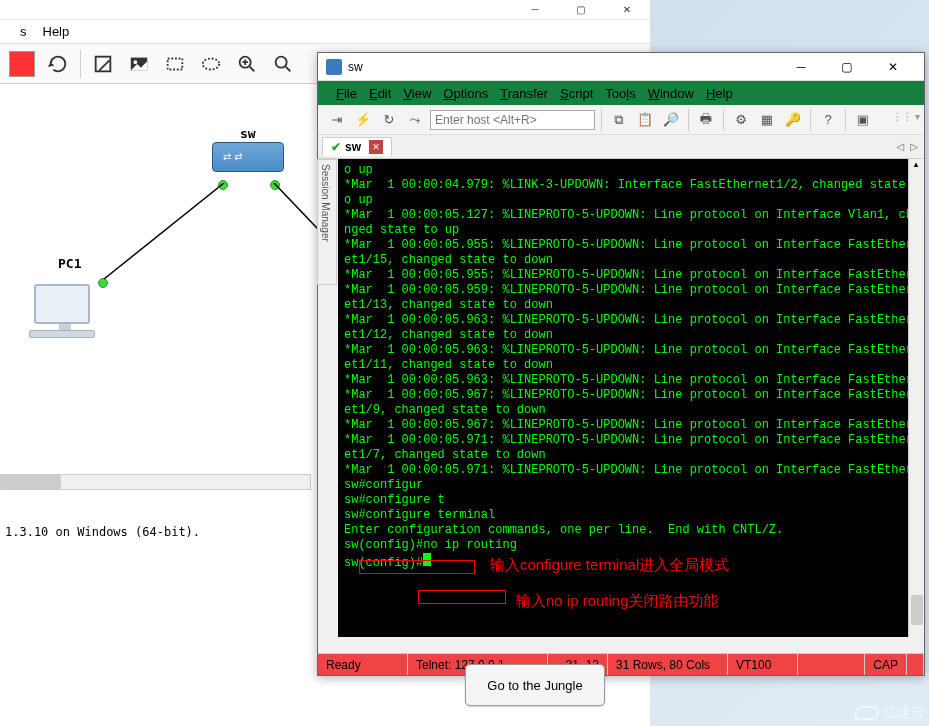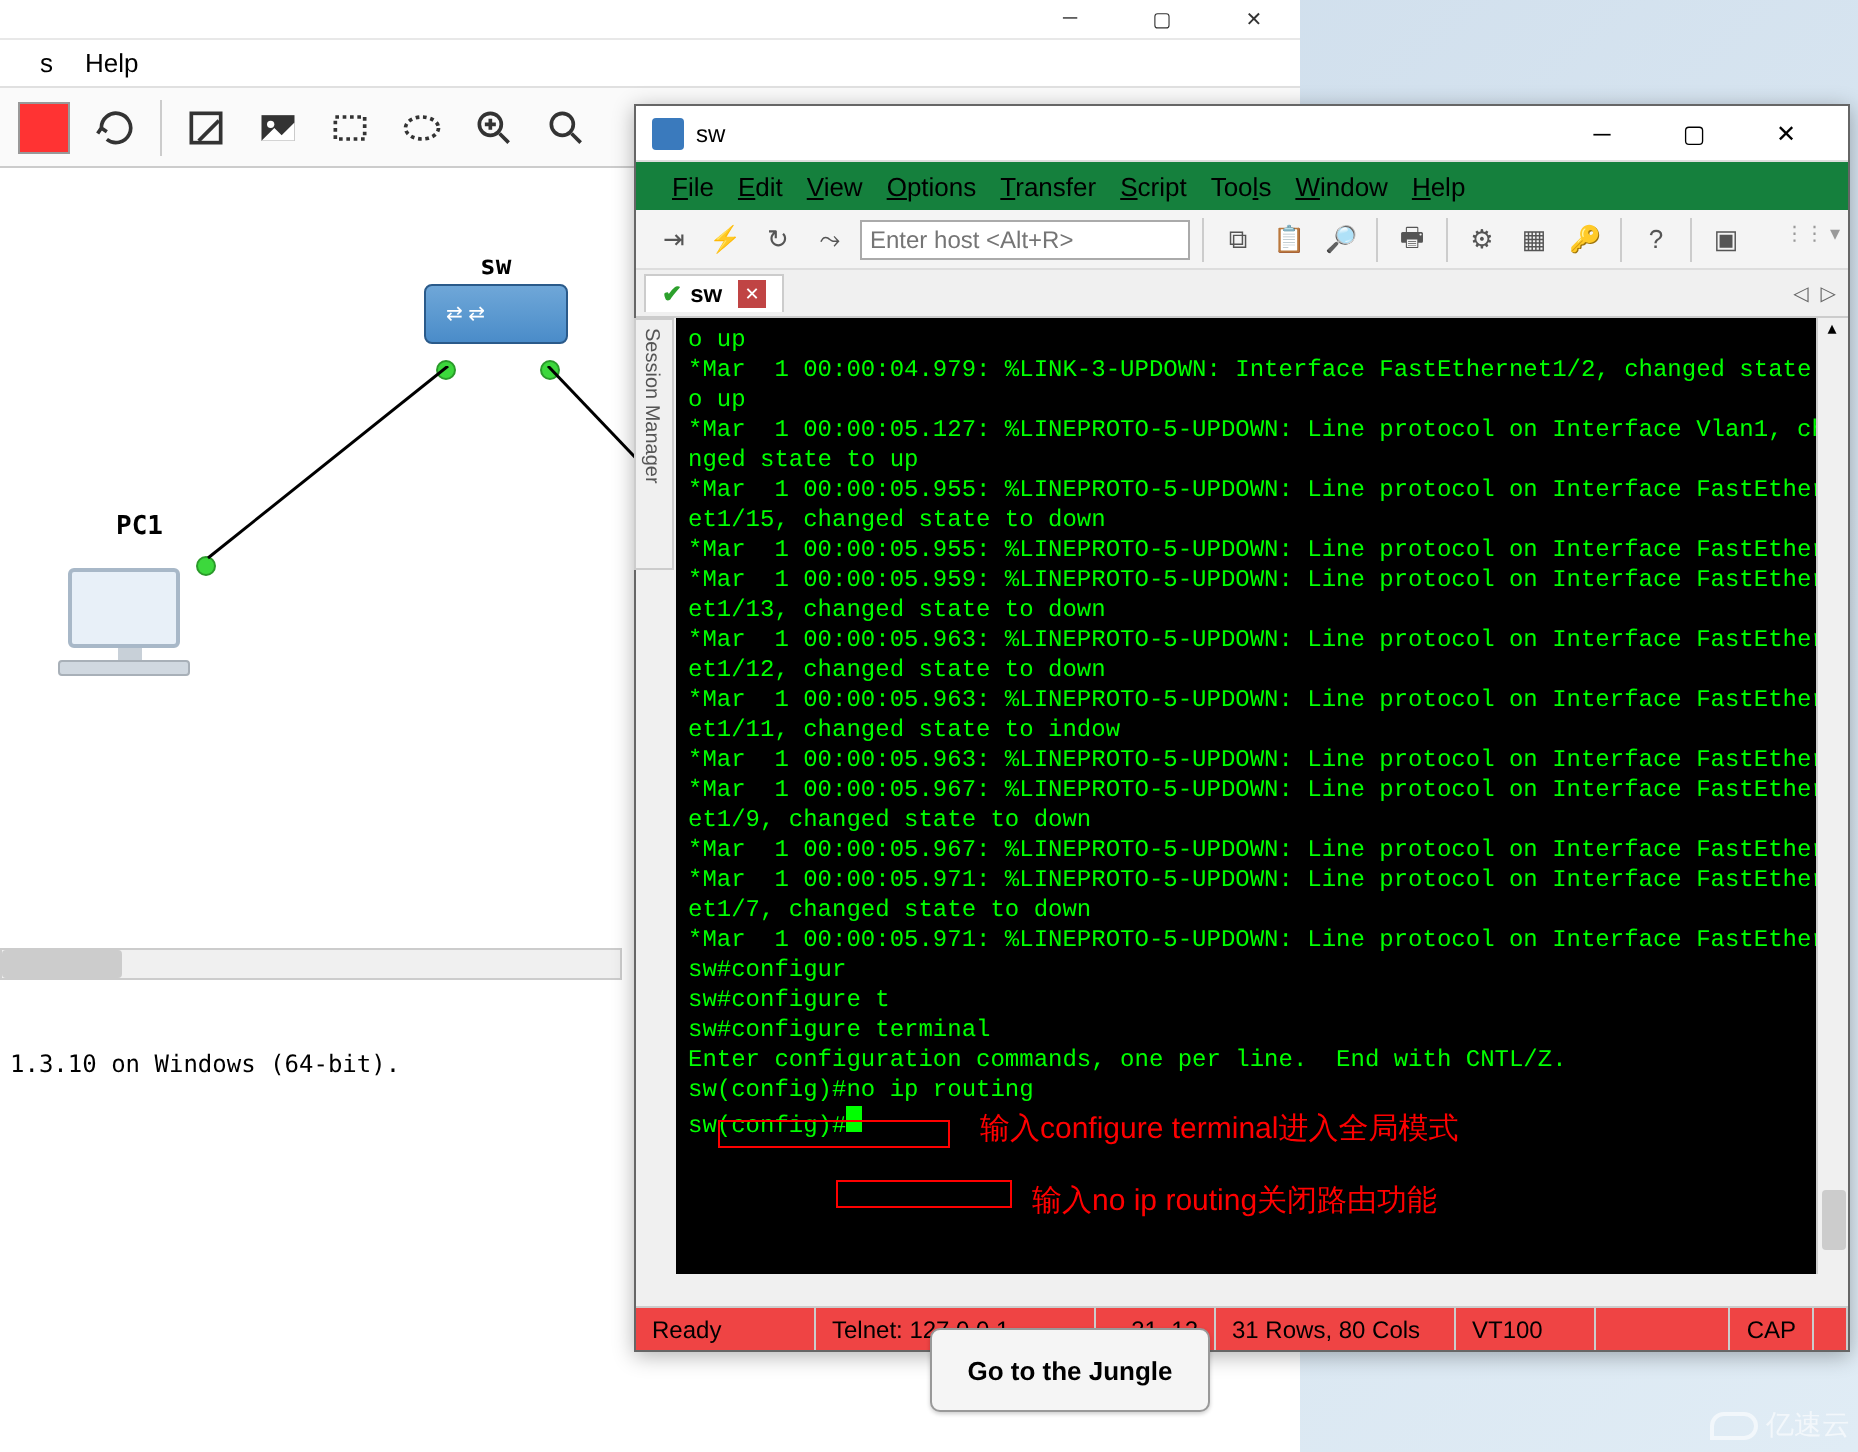--- a/index.html
+++ b/index.html
@@ -76,21 +76,21 @@
     .annot1 { left: 21px; top: 401px; width: 116px; height: 14px; }
     .annot2 { left: 80px; top: 431px; width: 88px; height: 14px; }
     .annot-text { position: absolute; color: #ff0000; font-family: sans-serif; font-size: 15px; }
     .atext1 { left: 152px; top: 398px; }
     .atext2 { left: 178px; top: 434px; }
     .cursor { display: inline-block; width: 8px; height: 13px; background: #00ff00; }
     
     .crt-status { position: absolute; left: 0; bottom: 0; width: 100%; height: 22px; background: #ef4444; border-top: 1px solid #ccc; display: flex; align-items: flex-start; font-size: 12px; }
     .crt-status > div { padding: 0 8px; border-right: 1px solid #ccc; height: 100%; display: flex; align-items: center; }
     
-    .jungle-btn { position: absolute; left: 465px; top: 664px; width: 140px; height: 42px; background: #f5f5f5; border: 1px solid #999; border-radius: 5px; display: flex; align-items: center; justify-content: center; font-size: 13px; font-weight: bold; box-shadow: 0 1px 2px rgba(0,0,0,0.2); }
+    .jungle-btn { position: absolute; left: 465px; top: 664px; width: 140px; height: 42px; background: #f5f5f5; border: 1px solid #999; border-radius: 5px; display: flex; align-items: center; justify-content: center; font-size: 13px; font-weight: normal; box-shadow: 0 1px 2px rgba(0,0,0,0.2); }
     
     .watermark { position: absolute; right: 4px; bottom: 4px; color: rgba(255,255,255,0.6); font-size: 14px; display: flex; align-items: center; gap: 4px; }
     .wm-logo { width: 24px; height: 14px; border: 2px solid rgba(255,255,255,0.6); border-radius: 10px 10px 10px 0; }
   </style>
 </head>
 <body>
 
 <div class="main-window">
   <div class="main-titlebar">
     <div class="win-btn">─</div>
@@ -252,21 +252,21 @@
         <div class="line">*Mar  1 00:00:05.127: %LINEPROTO-5-UPDOWN: Line protocol on Interface Vlan1, cha</div>
         <div class="line">nged state to up</div>
         <div class="line">*Mar  1 00:00:05.955: %LINEPROTO-5-UPDOWN: Line protocol on Interface FastEthern</div>
         <div class="line">et1/15, changed state to down</div>
         <div class="line">*Mar  1 00:00:05.955: %LINEPROTO-5-UPDOWN: Line protocol on Interface FastEthern</div>
         <div class="line">*Mar  1 00:00:05.959: %LINEPROTO-5-UPDOWN: Line protocol on Interface FastEthern</div>
         <div class="line">et1/13, changed state to down</div>
         <div class="line">*Mar  1 00:00:05.963: %LINEPROTO-5-UPDOWN: Line protocol on Interface FastEthern</div>
         <div class="line">et1/12, changed state to down</div>
         <div class="line">*Mar  1 00:00:05.963: %LINEPROTO-5-UPDOWN: Line protocol on Interface FastEthern</div>
-        <div class="line">et1/11, changed state to indow</div>
+        <div class="line">et1/11, changed state to down</div>
         <div class="line">*Mar  1 00:00:05.963: %LINEPROTO-5-UPDOWN: Line protocol on Interface FastEthern</div>
         <div class="line">*Mar  1 00:00:05.967: %LINEPROTO-5-UPDOWN: Line protocol on Interface FastEthern</div>
         <div class="line">et1/9, changed state to down</div>
         <div class="line">*Mar  1 00:00:05.967: %LINEPROTO-5-UPDOWN: Line protocol on Interface FastEthern</div>
         <div class="line">*Mar  1 00:00:05.971: %LINEPROTO-5-UPDOWN: Line protocol on Interface FastEthern</div>
         <div class="line">et1/7, changed state to down</div>
         <div class="line">*Mar  1 00:00:05.971: %LINEPROTO-5-UPDOWN: Line protocol on Interface FastEthern</div>
         <div class="line">sw#configur</div>
         <div class="line">sw#configure t</div>
         <div class="line">sw#configure terminal</div>

